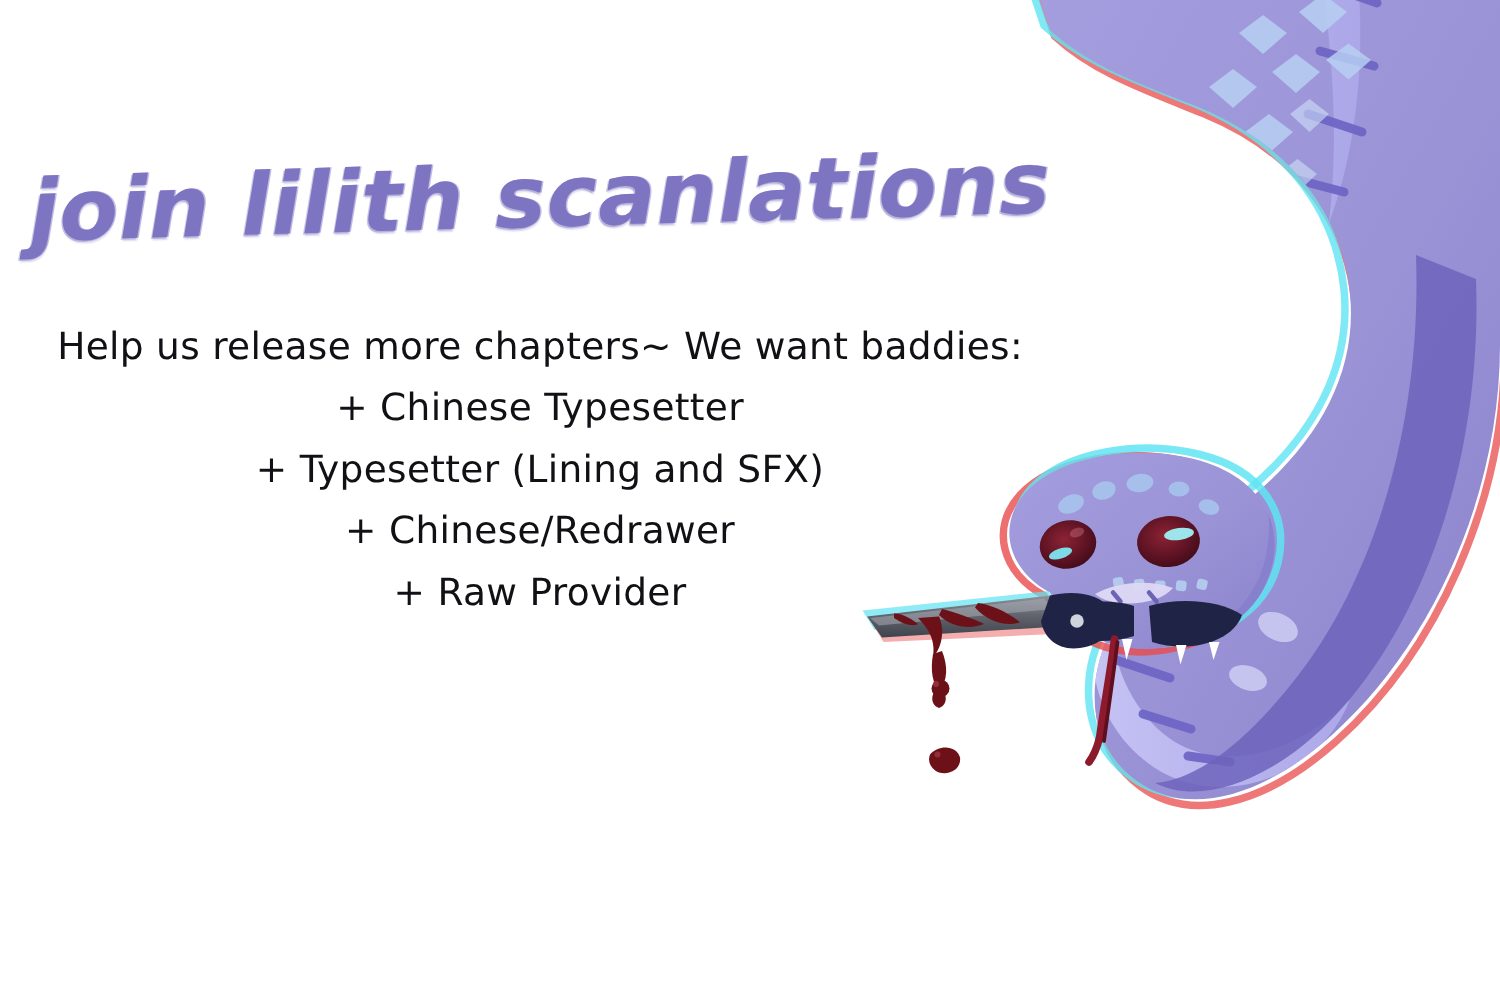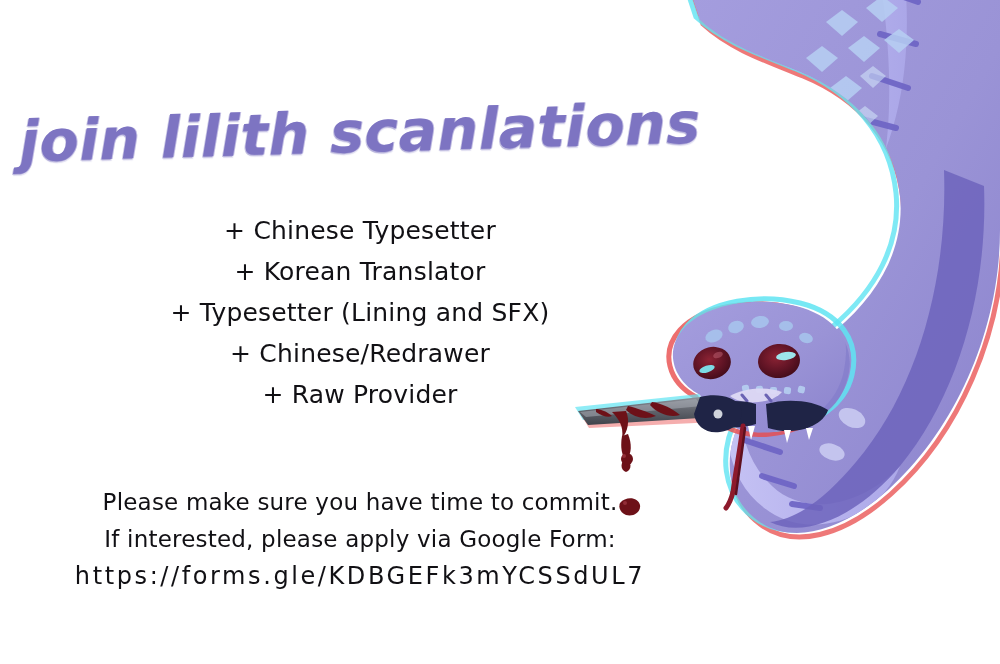--- a/index.html
+++ b/index.html
@@ -330,27 +330,22 @@
                C 621 513, 618 508, 620 503 Z"></path>
       <circle cx="625" cy="503" r="2" fill="#a33a45" opacity="0.7"></circle>
     </g>
   </svg>
 
   <div id="text-layer">
 
     <div class="title">join lilith scanlations</div>
 
     <div id="intro-block" class="body-block">
+      <div class="line head">Help us release more chapters~ We want baddies:</div>
       <div class="line">+ Chinese Typesetter</div>
-      <div class="line">+ Korean Translator</div>
       <div class="line">+ Typesetter (Lining and SFX)</div>
       <div class="line">+ Chinese/Redrawer</div>
       <div class="line">+ Raw Provider</div>
     </div>
 
-    <div id="footer-block" class="body-block">
-      <div class="footer-line">Please make sure you have time to commit.</div>
-      <div class="footer-line">If interested, please apply via Google Form:</div>
-      <div class="footer-line url">https://forms.gle/KDBGEFk3mYCSSdUL7</div>
-    </div>
 
   </div>
 </div>
 
 </body></html>

